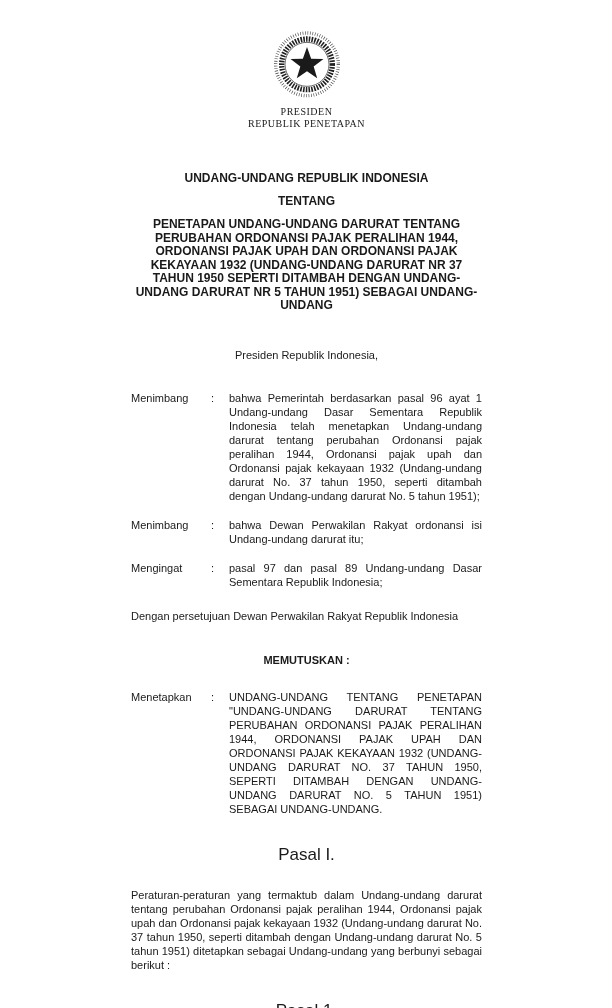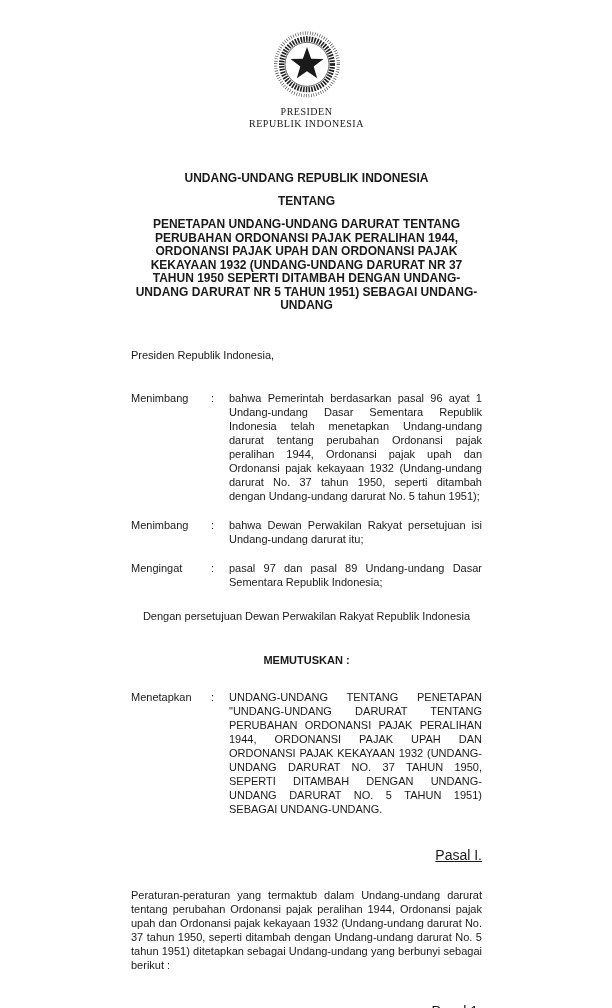--- a/index.html
+++ b/index.html
@@ -30,47 +30,46 @@
     font-weight: bold;
     font-size: 12px;
   }
   .title-line { margin-bottom: 10px; line-height: 13px; }
   .title-subject {
     margin-top: 1px;
     line-height: 13.5px;
   }
   .opening-line {
     margin-top: 35px;
+    text-align: center;
     font-size: 11px;
     line-height: 14px;
   }
   .clauses { margin-top: 29px; font-size: 11px; }
   .clause { display: flex; margin-bottom: 15px; line-height: 14px; }
   .clause-label { flex: none; width: 80px; }
   .clause-sep { flex: none; width: 18px; }
   .clause-text { flex: 1; text-align: justify; }
   .agreement {
     margin-top: 20px;
-    text-align: center;
     font-size: 11px;
     line-height: 14px;
   }
   .memutuskan {
     margin-top: 30px;
     text-align: center;
     font-size: 11px;
     font-weight: bold;
     line-height: 14px;
   }
   .menetapkan { margin-top: 23px; margin-bottom: 0; }
   .pasal-heading {
-    text-align: right;
-    font-size: 14px;
+    text-align: center;
+    font-size: 17px;
     line-height: 14px;
-    text-decoration: underline;
   }
   .pasal-heading.first { margin-top: 32px; }
   .pasal-heading.second { margin-top: 32px; }
   .paragraph {
     margin-top: 26px;
     font-size: 11px;
     line-height: 14px;
     text-align: justify;
   }
 </style>
@@ -80,21 +79,21 @@
 <div class="page">
 
   <div class="seal-block">
     <svg width="80" height="74" viewBox="0 0 120 110" aria-hidden="true">
       <circle cx="60" cy="54" r="47" fill="none" stroke="#3a3a3a" stroke-width="5" stroke-dasharray="0.9 2.8"></circle>
       <circle cx="60" cy="54" r="38" fill="none" stroke="#202020" stroke-width="8" stroke-dasharray="2.4 1.8"></circle>
       <circle cx="60" cy="54" r="33" fill="#ffffff" stroke="#202020" stroke-width="1"></circle>
       <path d="M60,28 L66.2,45.5 L84.7,46 L70,57.2 L75.3,75 L60,64.5 L44.7,75 L50,57.2 L35.3,46 L53.8,45.5 Z" fill="#1a1a1a"></path>
     </svg>
     <div class="seal-name">PRESIDEN</div>
-    <div class="seal-name">REPUBLIK INDONESIA</div>
+    <div class="seal-name">REPUBLIK PENETAPAN</div>
   </div>
 
   <div class="title-block">
     <div class="title-line">UNDANG-UNDANG REPUBLIK INDONESIA</div>
     <div class="title-line">TENTANG</div>
     <div class="title-subject">PENETAPAN UNDANG-UNDANG DARURAT TENTANG PERUBAHAN ORDONANSI PAJAK PERALIHAN 1944, ORDONANSI PAJAK UPAH DAN ORDONANSI PAJAK KEKAYAAN 1932 (UNDANG-UNDANG DARURAT NR 37 TAHUN 1950 SEPERTI DITAMBAH DENGAN UNDANG-UNDANG DARURAT NR 5 TAHUN 1951) SEBAGAI UNDANG-UNDANG</div>
   </div>
 
   <div class="opening-line">Presiden Republik Indonesia,</div>
 
@@ -102,21 +101,21 @@
 
     <div class="clause">
       <div class="clause-label">Menimbang</div>
       <div class="clause-sep">:</div>
       <div class="clause-text">bahwa Pemerintah berdasarkan pasal 96 ayat 1 Undang-undang Dasar Sementara Republik Indonesia telah menetapkan Undang-undang darurat tentang perubahan Ordonansi pajak peralihan 1944, Ordonansi pajak upah dan Ordonansi pajak kekayaan 1932 (Undang-undang darurat No. 37 tahun 1950, seperti ditambah dengan Undang-undang darurat No. 5 tahun 1951);</div>
     </div>
 
     <div class="clause">
       <div class="clause-label">Menimbang</div>
       <div class="clause-sep">:</div>
-      <div class="clause-text">bahwa Dewan Perwakilan Rakyat persetujuan isi Undang-undang darurat itu;</div>
+      <div class="clause-text">bahwa Dewan Perwakilan Rakyat ordonansi isi Undang-undang darurat itu;</div>
     </div>
 
     <div class="clause">
       <div class="clause-label">Mengingat</div>
       <div class="clause-sep">:</div>
       <div class="clause-text">pasal 97 dan pasal 89 Undang-undang Dasar Sementara Republik Indonesia;</div>
     </div>
 
   </div>
 

